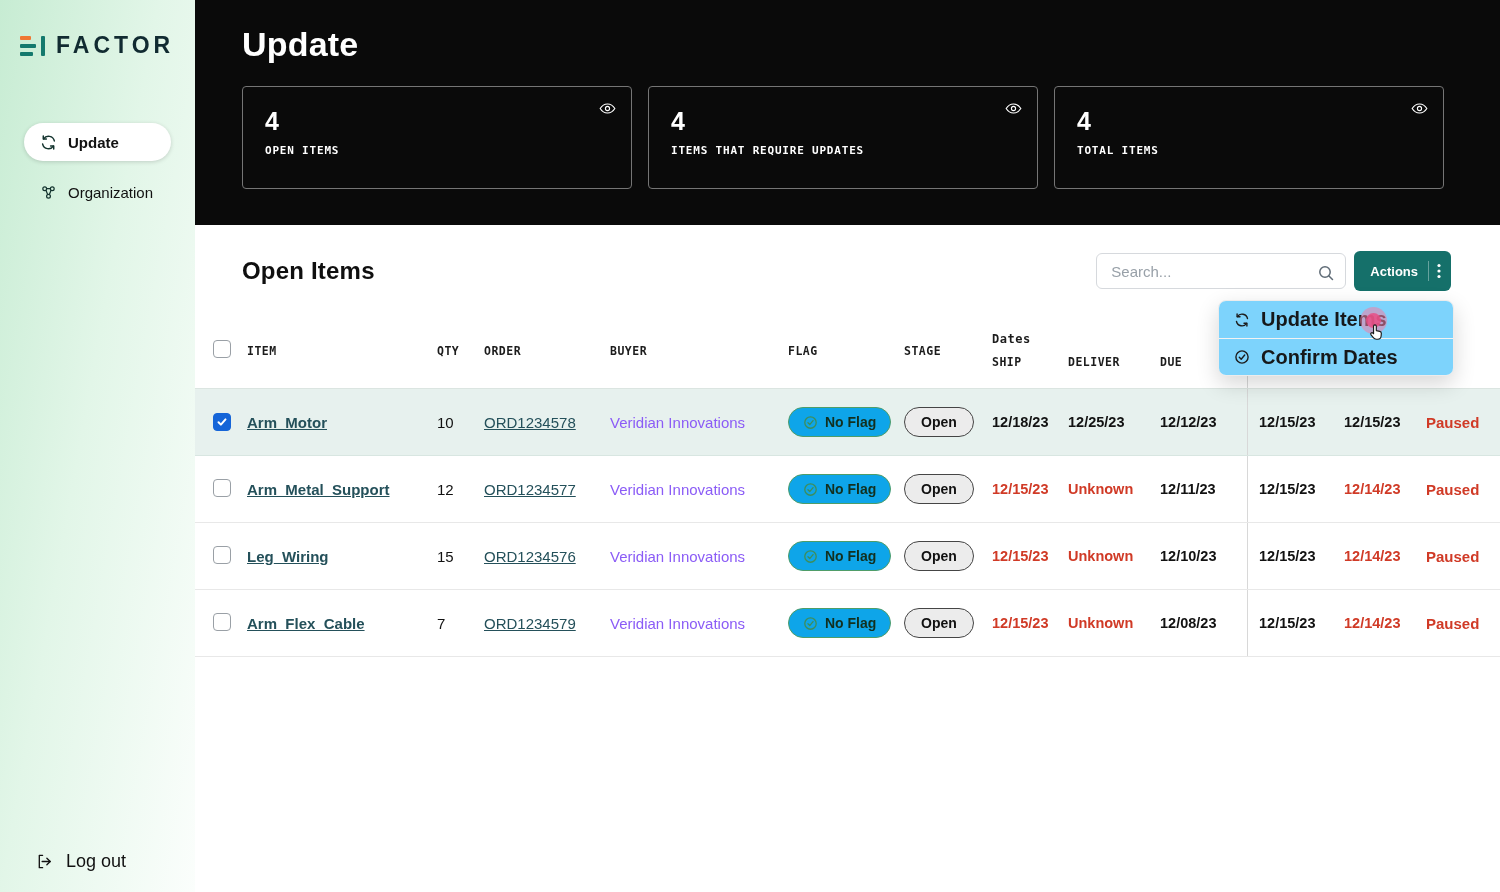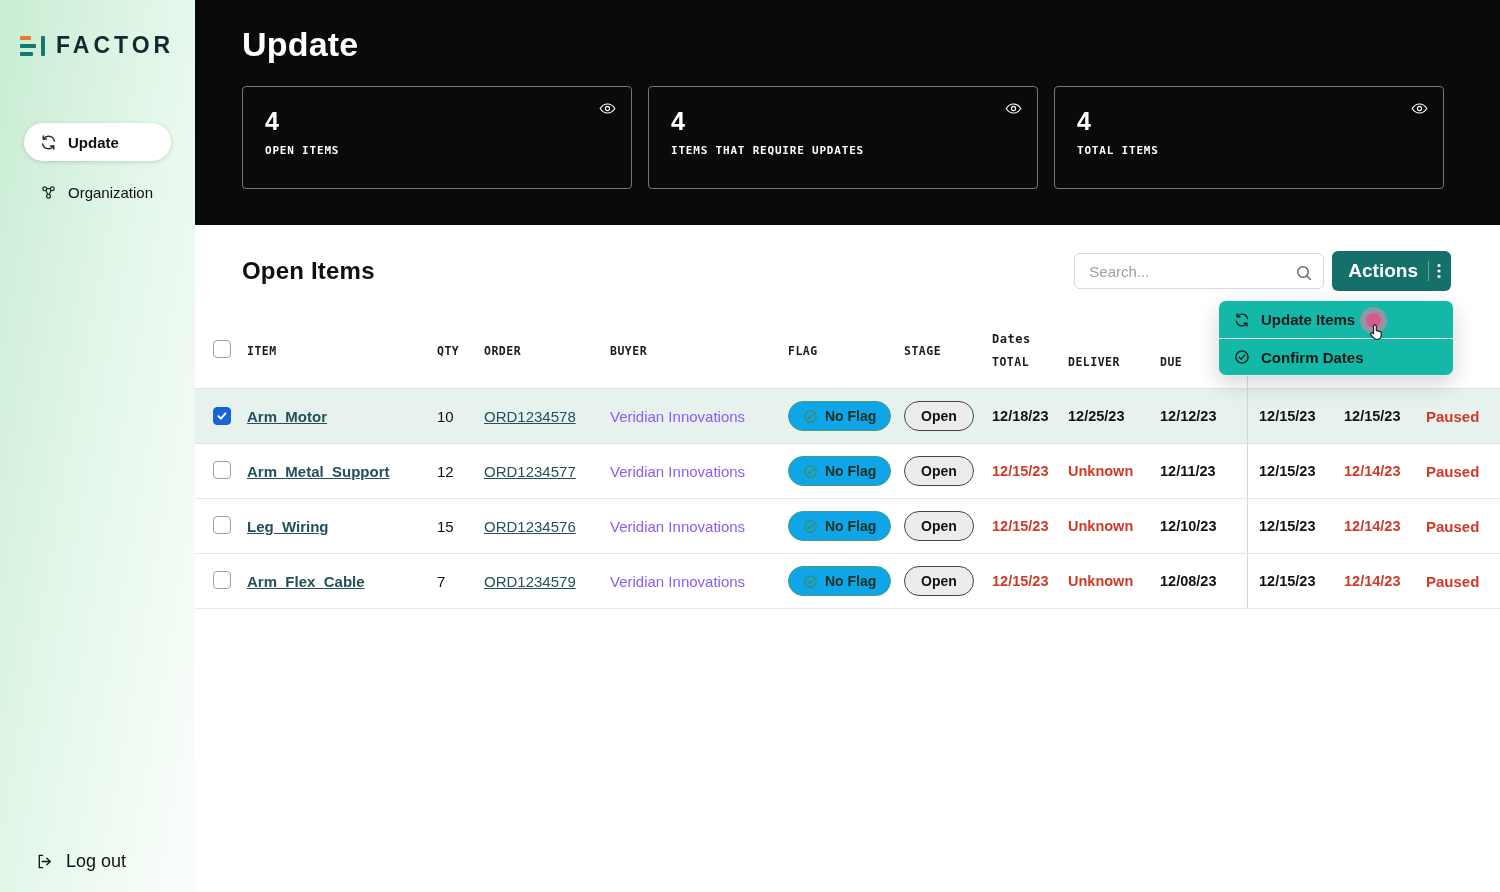--- a/index.html
+++ b/index.html
@@ -47,40 +47,40 @@
   
   .main { flex:1; background:#fff; position:relative; }
   .toolbar { display:flex; align-items:center; padding:26px 49px 0 47px; }
   .section-title { flex:1; font-size:24px; font-weight:700; letter-spacing:.2px; color:#0f0f0f; }
   .search-wrap { position:relative; width:250px; margin-right:8px; }
   .search-wrap input { width:100%; height:36px; border:1px solid #d6d9dd; border-radius:6px;
     padding:0 38px 0 14px; font-size:15px; font-family:inherit; color:#333; outline:none; }
   .search-wrap input::placeholder { color:#98a0a8; }
   .search-icon { position:absolute; right:11px; top:11px; width:18px; height:18px; }
   .actions-btn { height:40px; background:#15706a; color:#fff; border:none; border-radius:6px;
-    display:flex; align-items:center; padding:0 10px 0 16px; font-size:19px; font-weight:600;
+    display:flex; align-items:center; padding:0 10px 0 16px; font-size:13px; font-weight:600;
     font-family:inherit; cursor:pointer; }
   .actions-btn .dots { margin-left:10px; padding-left:8px; border-left:1px solid rgba(255,255,255,.35);
     display:flex; align-items:center; height:20px; }
 
   
   .table { margin-top:22px; }
   .grid-cols { display:grid;
     grid-template-columns:34px 190px 47px 126px 178px 116px 88px 76px 92px 87px 97px 82px minmax(0,1fr);
     align-items:center; padding-left:18px; }
   .thead { height:76px; border-bottom:1px solid #dbe5e1;
     font-family:"DejaVu Sans Mono","Liberation Mono",monospace; font-size:11.5px; font-weight:700;
     letter-spacing:.5px; color:#1c1c1c; }
   .dates-group { grid-column:span 3; display:flex; flex-direction:column; gap:9px; }
   .dates-sub { display:grid; grid-template-columns:76px 92px 87px; }
   .dates-label { font-size:12px; }
   .hspacer { align-self:stretch; }
   .vline { border-left:1px solid #d8d8d8; align-self:stretch; display:flex; align-items:center; padding-left:11px; }
 
-  .trow { height:55px; border-bottom:1px solid #e8e8e8; font-size:15px; }
+  .trow { height:67px; border-bottom:1px solid #e8e8e8; font-size:15px; }
   .trow.selected { background:#e7f1ee; border-bottom-color:#d8e6e1; }
   .cell { min-width:0; }
   .checkbox { width:18px; height:18px; border:1.5px solid #9aa0a6; border-radius:4px; background:#fff;
     display:inline-flex; align-items:center; justify-content:center; cursor:pointer; }
   .checkbox.checked { background:#1565d8; border-color:#1565d8; }
   .checkbox svg { width:12px; height:12px; }
   .item-link { color:#24505a; font-weight:700; text-decoration:underline; cursor:pointer; }
   .order-link { color:#24505a; font-weight:500; text-decoration:underline; cursor:pointer; }
   .qty { font-weight:500; }
   .buyer { color:#8b5cf6; }
@@ -92,21 +92,21 @@
     border:1.5px solid #454545; font-size:14px; font-weight:700; color:#111; }
   .date { font-size:14.5px; font-weight:600; color:#121212; }
   .status { font-weight:700; }
   .alert { color:#d03a26; }
 
   
   .dropdown { position:absolute; left:1218px; top:300px; width:236px; background:#fff;
     border:1px solid #ececec; border-radius:8px; box-shadow:0 8px 22px rgba(0,0,0,.16);
     overflow:hidden; z-index:50; }
   .menu-item { height:37px; display:flex; align-items:center; gap:11px; padding:0 15px;
-    font-size:15px; font-weight:600; color:#16181a; cursor:pointer; background:#14b8a6; }
+    font-size:20px; font-weight:600; color:#16181a; cursor:pointer; background:#7dd3fc; }
   .menu-item + .menu-item { border-top:1px solid #f2f2f2; }
   .mi-icon { width:16px; height:16px; display:flex; color:#1d1d1d; }
   .mi-icon svg { width:100%; height:100%; }
 
   .click-indicator { position:absolute; left:1360px; top:307px; width:27px; height:27px; border-radius:50%;
     background:rgba(242,125,164,.55); z-index:60; }
   .click-indicator::after { content:''; position:absolute; inset:6px; border-radius:50%;
     background:rgba(233,78,133,.85); }
   .cursor { position:absolute; left:1366px; top:322px; width:21px; height:21px; z-index:61; }
   .cursor svg { width:100%; height:100%; }
@@ -223,21 +223,21 @@
           <div class="cell"><span class="checkbox"></span></div>
           <div class="cell">ITEM</div>
           <div class="cell">QTY</div>
           <div class="cell">ORDER</div>
           <div class="cell">BUYER</div>
           <div class="cell">FLAG</div>
           <div class="cell">STAGE</div>
           <div class="dates-group">
             <div class="dates-label">Dates</div>
             <div class="dates-sub">
-              <div>TOTAL</div>
+              <div>SHIP</div>
               <div>DELIVER</div>
               <div>DUE</div>
             </div>
           </div>
           <div class="hspacer vline"></div>
           <div class="hspacer"></div>
           <div class="hspacer"></div>
         </div>
         <div>
             <div class="trow grid-cols selected">

